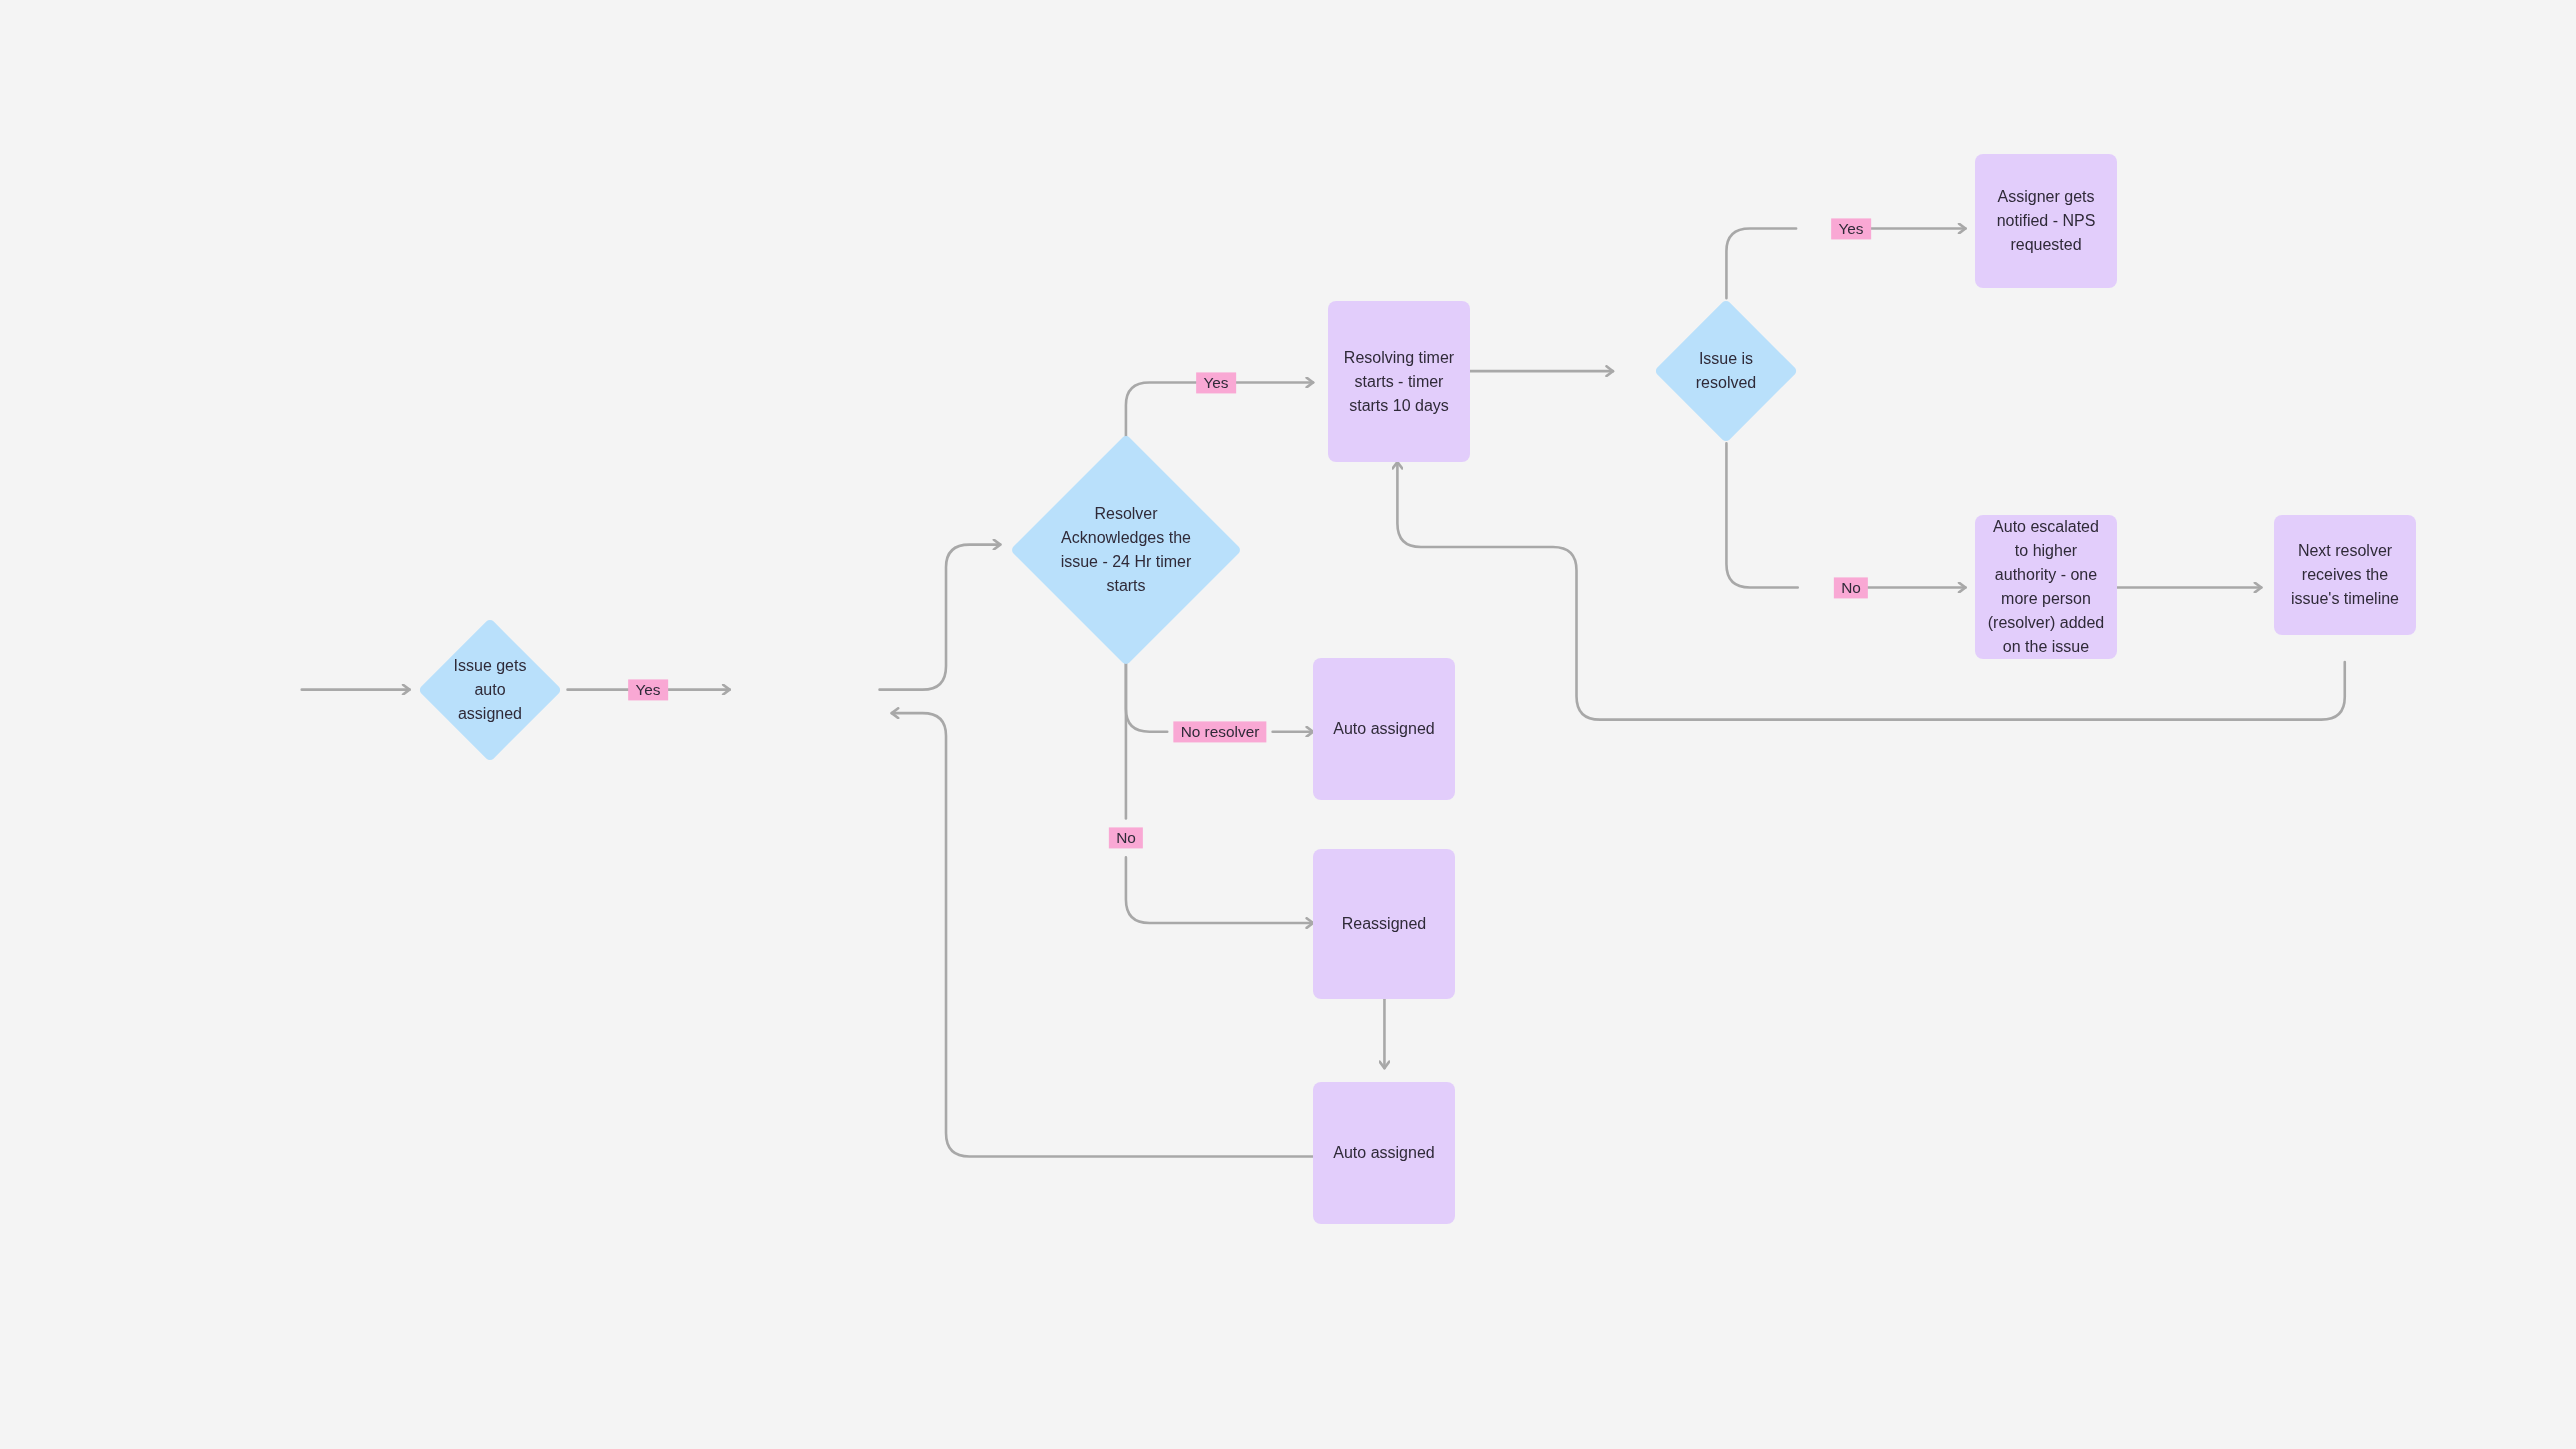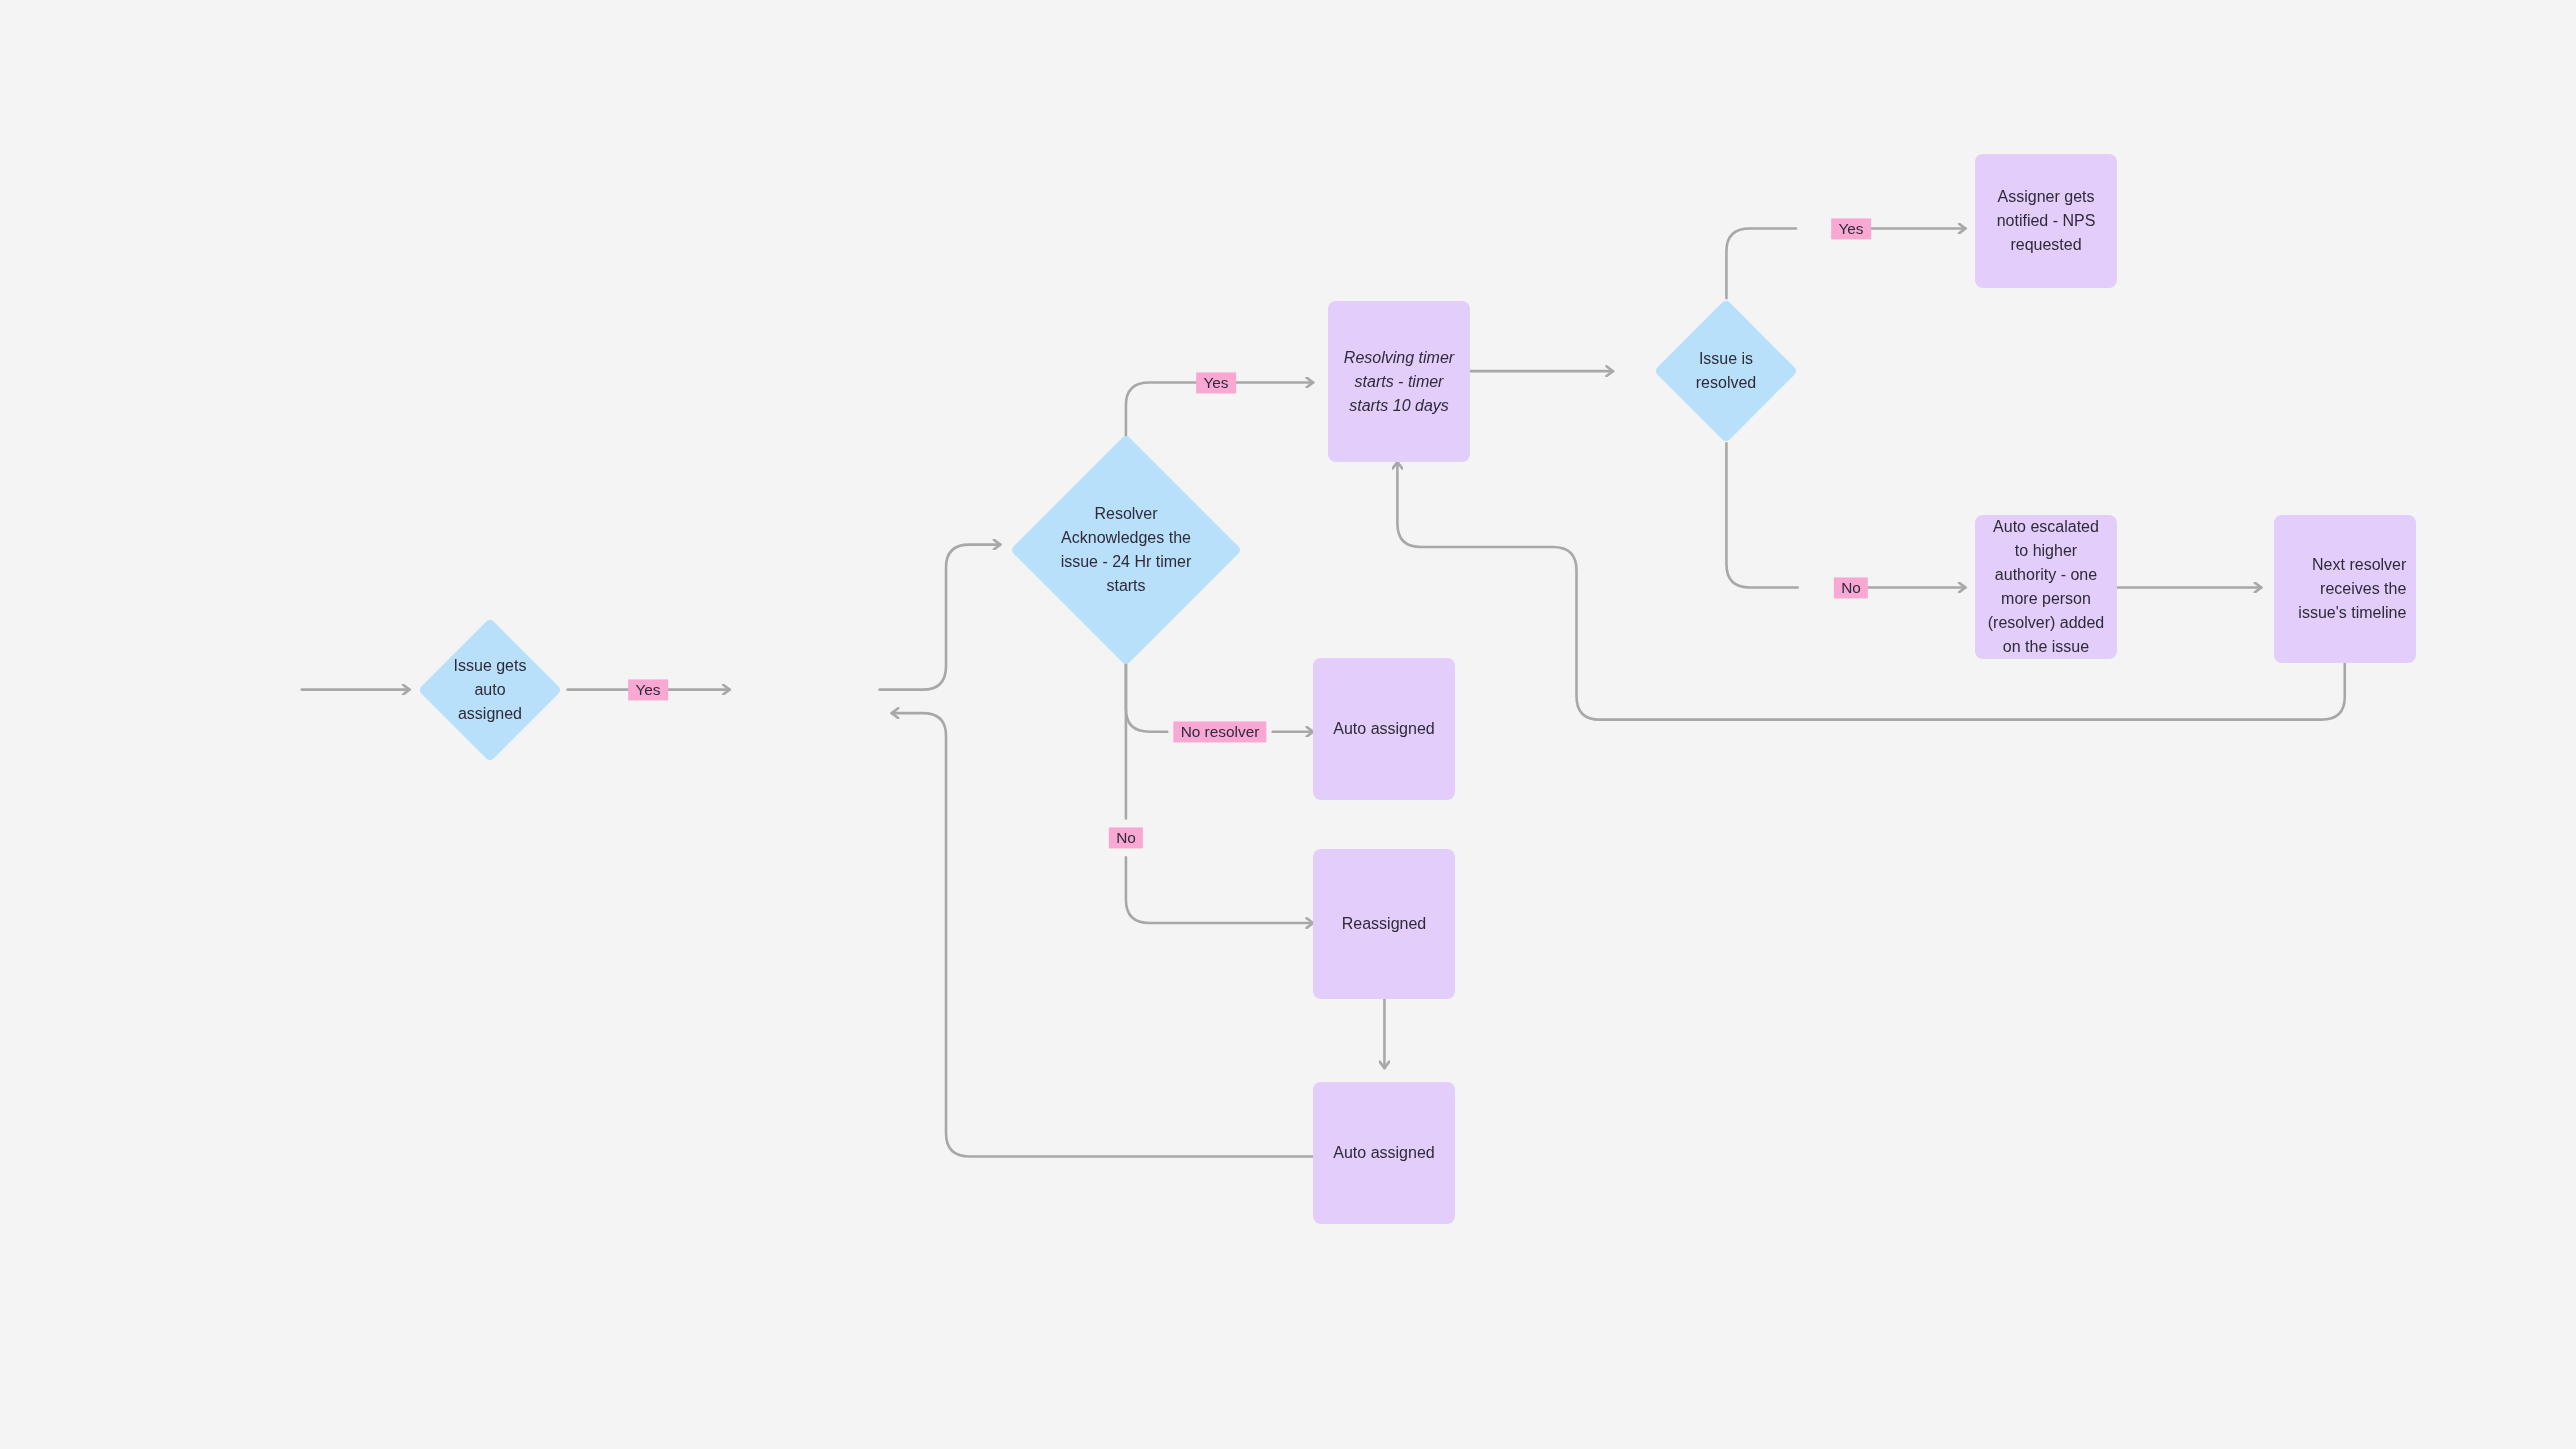--- a/index.html
+++ b/index.html
@@ -111,37 +111,37 @@
 
   <div class="node dec small" style="left:439px;top:639px;width:102px;height:102px;">
     <span class="label">Issue gets auto assigned</span>
   </div>
 
 
   <div class="node dec" style="left:1044px;top:468px;width:164px;height:164px;">
     <span class="label">Resolver Acknowledges the issue - 24 Hr timer starts</span>
   </div>
 
-  <div class="node proc" style="left:1328px;top:301px;width:142px;height:161px;font-style:italic;">
+  <div class="node proc" style="left:1328px;top:301px;width:142px;height:161px;">
     <span class="label">Resolving timer starts - timer starts 10 days</span>
   </div>
 
   <div class="node dec small" style="left:1675px;top:320px;width:102px;height:102px;">
     <span class="label">Issue is resolved</span>
   </div>
 
   <div class="node proc" style="left:1975px;top:154px;width:142px;height:134px;">
     <span class="label">Assigner gets notified - NPS requested</span>
   </div>
 
   <div class="node proc" style="left:1975px;top:515px;width:142px;height:144px;">
     <span class="label">Auto escalated to higher authority - one more person (resolver) added on the issue</span>
   </div>
 
-  <div class="node proc" style="left:2274px;top:515px;width:142px;height:148px;text-align:right;">
+  <div class="node proc" style="left:2274px;top:515px;width:142px;height:120px;">
     <span class="label">Next resolver receives the issue's timeline</span>
   </div>
 
   <div class="node proc" style="left:1313px;top:658px;width:142px;height:142px;">
     <span class="label">Auto assigned</span>
   </div>
 
   <div class="node proc" style="left:1313px;top:849px;width:142px;height:150px;">
     <span class="label">Reassigned</span>
   </div>

